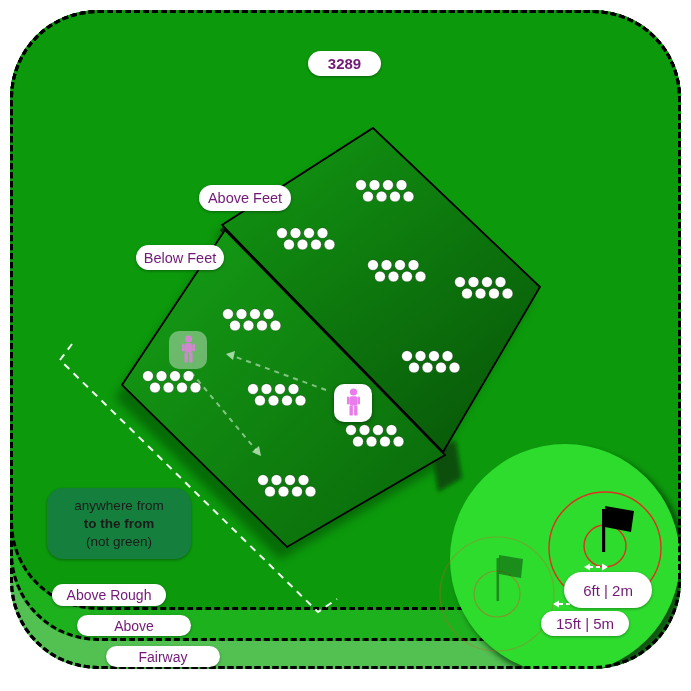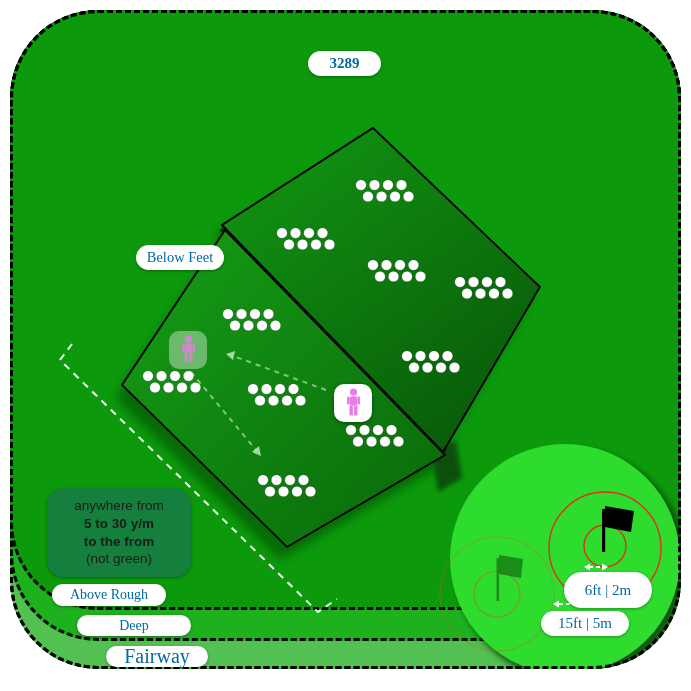--- a/index.html
+++ b/index.html
@@ -18,28 +18,28 @@
   .green-clip{position:absolute;left:10px;top:10px;width:671px;height:659px;
               border-radius:88px;overflow:hidden;pointer-events:none;}
   .green-clip svg{position:absolute;left:-10px;top:-10px;}
 
   .border-overlay{position:absolute;left:10px;top:10px;width:671px;height:659px;
                   box-sizing:border-box;border:3px dashed #000;border-radius:88px;
                   pointer-events:none;background:transparent;}
 
   
   .pill{position:absolute;display:flex;align-items:center;justify-content:center;
-        background:#fff;border-radius:999px;color:#0369a1;
-        box-shadow:0 1px 3px rgba(0,0,0,.35);white-space:nowrap;font-family:Liberation Serif, serif;}
+        background:#fff;border-radius:999px;color:#701a75;
+        box-shadow:0 1px 3px rgba(0,0,0,.35);white-space:nowrap;}
   .pill-badge{left:308px;top:51px;width:73px;height:25px;font-size:15px;font-weight:700;}
   .pill-above{left:199px;top:185px;width:92px;height:26px;font-size:14.5px;}
   .pill-below{left:136px;top:245px;width:88px;height:25px;font-size:14.5px;}
   .pill-deep{left:52px;top:584px;width:114px;height:22px;font-size:14px;}
   .pill-rough{left:77px;top:615px;width:114px;height:21px;font-size:14px;}
-  .pill-fairway{left:106px;top:646px;width:102px;height:21px;font-size:20px;}
+  .pill-fairway{left:106px;top:646px;width:114px;height:21px;font-size:14px;}
   .pill-near{left:564px;top:572px;width:88px;height:36px;font-size:15px;}
   .pill-far{left:533px;top:611px;width:88px;height:25px;font-size:15px;margin-left:8px;}
 
   .note-box{position:absolute;left:47px;top:488px;width:136px;background:#15803d;
             border-radius:16px;box-shadow:0 1px 3px rgba(0,0,0,.35);
             padding:9px 4px;text-align:center;font-size:13.5px;line-height:1.32;color:#1b1b1b;}
   .note-box .bold{font-weight:700;}
 
   
   .player-box{position:absolute;width:38px;height:38px;border-radius:10px;
@@ -240,27 +240,27 @@
         <polygon points="608,567 602,563.5 602,570.5"></polygon>
         <polygon points="553,604 559,600.5 559,607.5"></polygon>
         <polygon points="608,604 602,600.5 602,607.5"></polygon>
       </g>
     </svg>
   </div>
 
   <div class="border-overlay"></div>
 
   <div class="pill pill-badge">3289</div>
+  <div class="pill pill-above">Above Feet</div>
   <div class="pill pill-below">Below Feet</div>
   <div class="pill pill-deep">Above Rough</div>
-  <div class="pill pill-rough">Deep</div>
+  <div class="pill pill-rough">Above</div>
   <div class="pill pill-fairway">Fairway</div>
   <div class="pill pill-near">6ft | 2m</div>
   <div class="pill pill-far">15ft | 5m</div>
 
   <div class="note-box">
     <div>anywhere from</div>
-    <div class="bold">5 to 30 y/m</div>
     <div class="bold">to the from</div>
     <div>(not green)</div>
   </div>
 
 </div>
 
 </body></html>

